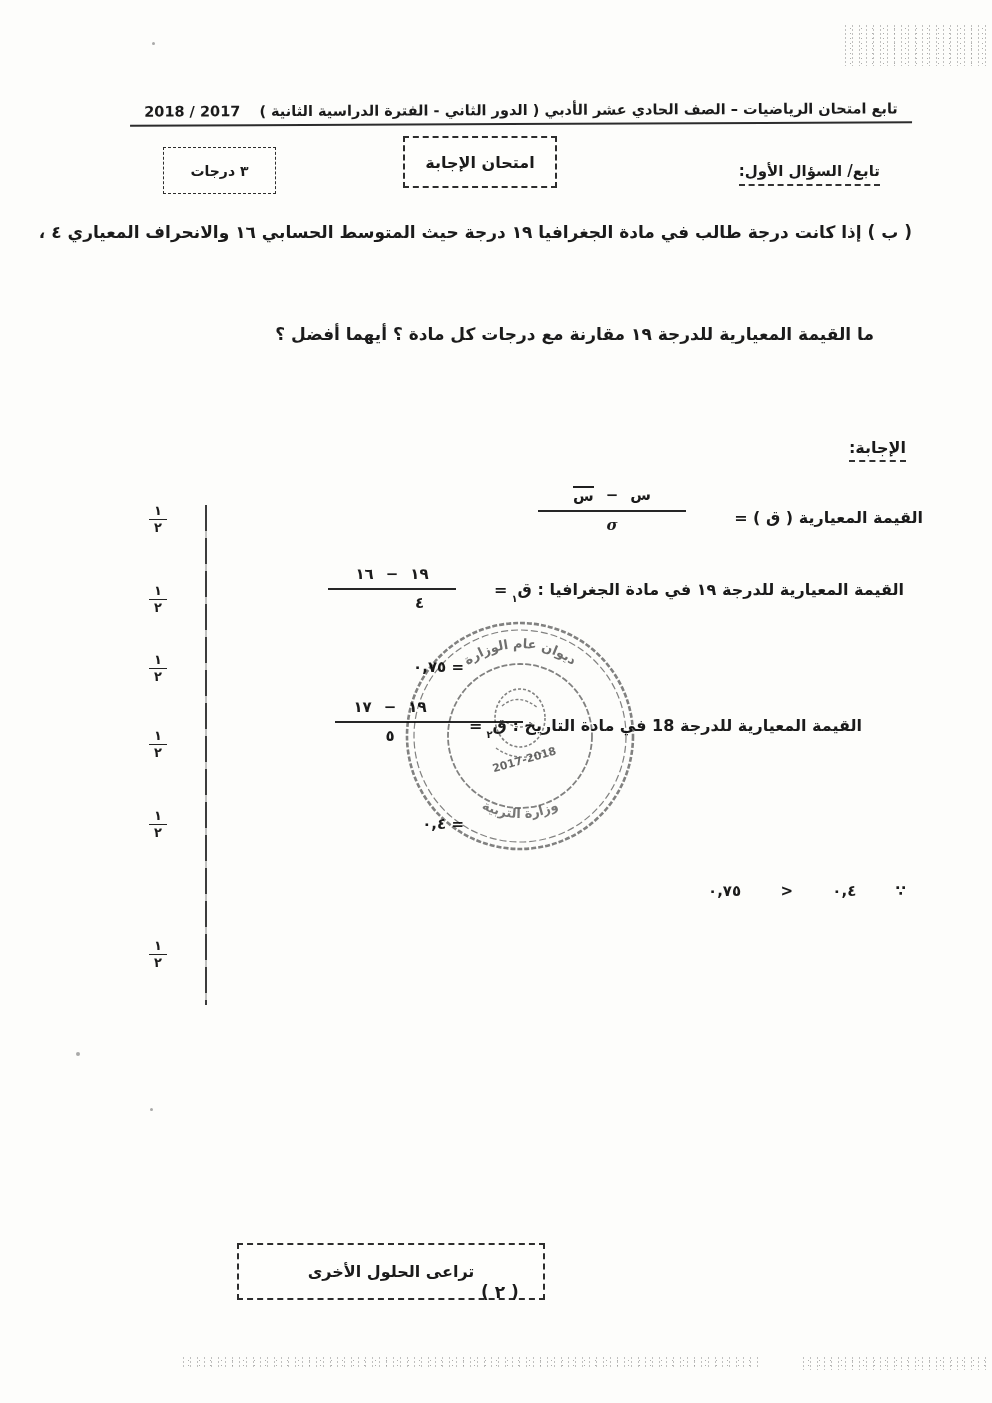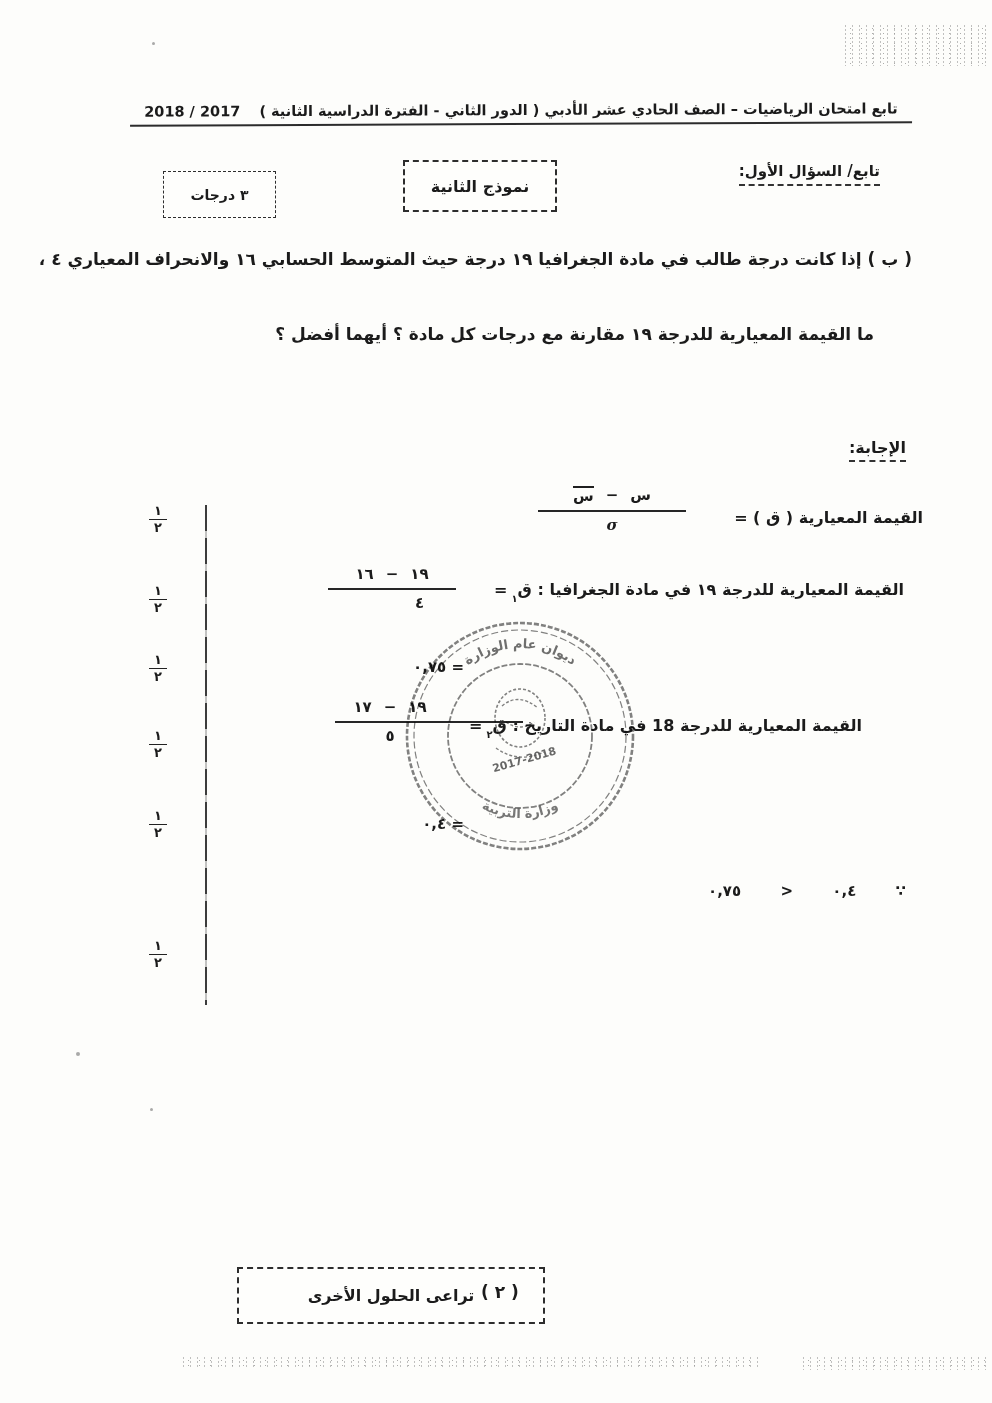--- a/index.html
+++ b/index.html
@@ -16,29 +16,29 @@
   
   .hdr-title {
     left:130px; top:102px; width:782px; font-size:14.5px;
     text-align:center; border-bottom:2px solid #2c2c2c; padding-bottom:5px;
     letter-spacing:.2px; transform:rotate(-0.25deg);
   }
   .continue-label { right:112px; top:162px; font-size:15px;
     border-bottom:2px dashed #333; padding-bottom:4px; }
   .box-dashed {
     border:2px dashed #2d2d2d; display:flex; align-items:center;
-    justify-content:center; text-align:center; background:rgba(255,255,255,.4);margin-top:24px;
+    justify-content:center; text-align:center; background:rgba(255,255,255,.4);
   }
   .model-box { left:403px; top:136px; width:154px; height:52px; font-size:16px; }
   .marks-box { left:163px; top:147px; width:113px; height:47px; font-size:14px;
     border-width:1.5px; }
 
   
   .qline { right:86px; font-size:17px; text-align:right; letter-spacing:.1px; }
-  .q1 { top:222px; right:80px;margin-top:27px; }
+  .q1 { top:222px; right:80px; }
   .q2 { top:274px; right:118px; }
   .q3 { top:324px; right:118px; }
 
   
   .ans-head { right:86px; top:438px; font-size:16px;
     border-bottom:2px dashed #333; padding-bottom:3px; }
 
   
   .margin-line { left:205px; top:505px; width:2px; height:500px;
     background:repeating-linear-gradient(180deg,#3c3c3c 0 26px,rgba(60,60,60,.3) 26px 33px); }
@@ -89,21 +89,21 @@
   <div class="abs speck" style="left:152px; top:42px; width:3px; height:3px;"></div>
 
   <div class="abs rtl hdr-title">
     <span>تابع امتحان الرياضيات – الصف الحادي عشر الأدبي ( الدور الثاني - الفترة الدراسية الثانية )</span>
     <span style="padding-right:14px;">2017 / 2018</span>
   </div>
 
   <div class="abs rtl continue-label">تابع/ السؤال الأول:</div>
 
   <div class="abs box-dashed model-box rtl">
-    <span>نموذج الثانية</span>
+    <span>امتحان الإجابة</span>
   </div>
 
   <div class="abs box-dashed marks-box rtl">
     <span>٣ درجات</span>
   </div>
 
   <div class="abs rtl qline q1">( ب ) إذا كانت درجة طالب في مادة الجغرافيا ١٩ درجة  حيث المتوسط الحسابي ١٦ والانحراف المعياري ٤ ،</div>
   <div class="abs rtl qline q3">ما القيمة المعيارية  للدرجة ١٩ مقارنة مع درجات كل مادة ؟ أيهما أفضل ؟</div>
 
   <div class="abs rtl ans-head">الإجابة:</div>

